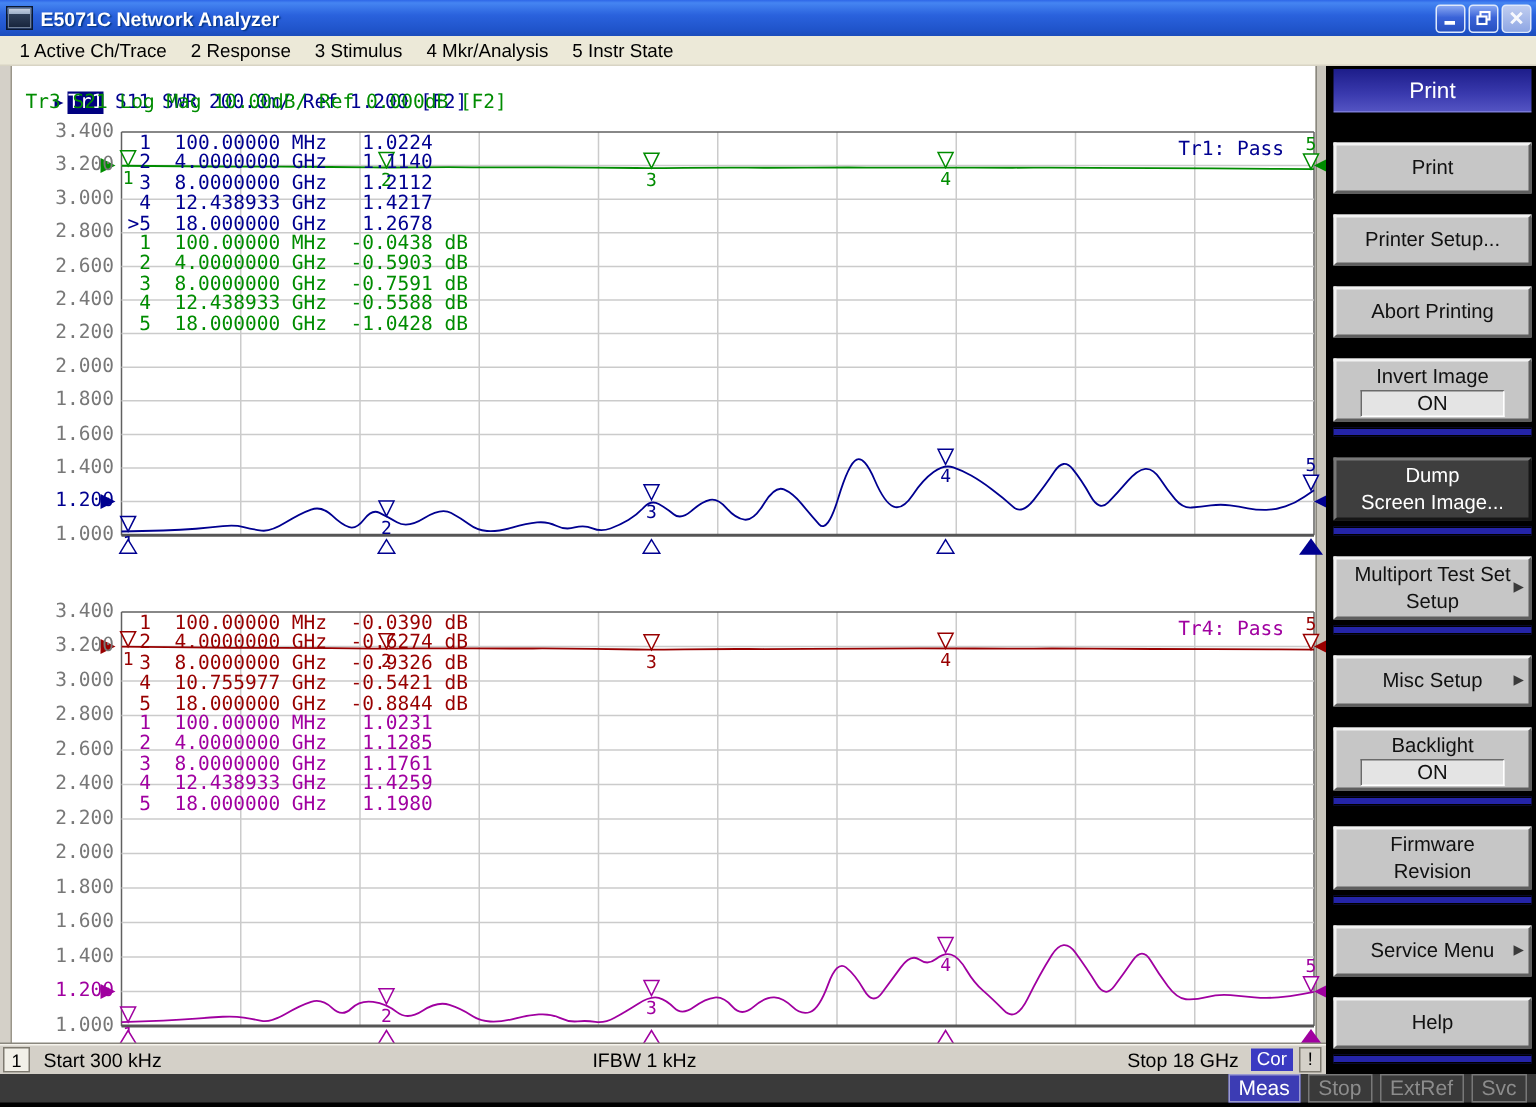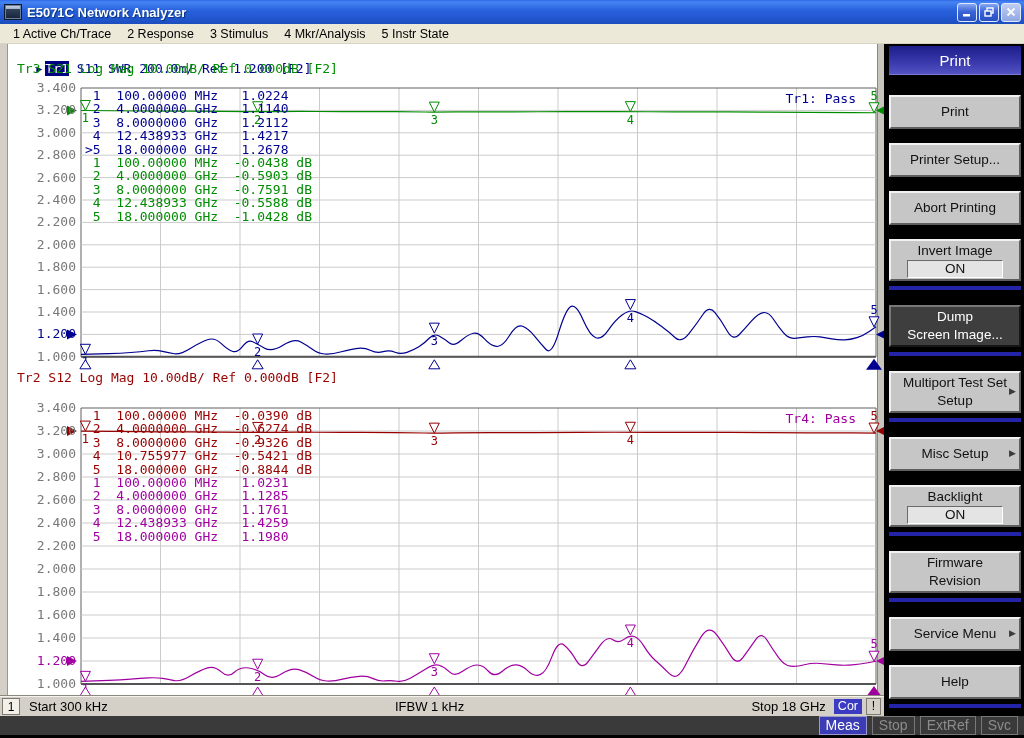--- a/index.html
+++ b/index.html
@@ -172,21 +172,20 @@
       <path d="M434.32597209953497,275.79999999999995 L428.82597209953497,284.79999999999995 L439.82597209953497,284.79999999999995 Z" fill="#fff" stroke="#000090" stroke-width="1"></path>
       <path d="M630.3821138685645,275.79999999999995 L624.8821138685645,284.79999999999995 L635.8821138685645,284.79999999999995 Z" fill="#fff" stroke="#000090" stroke-width="1"></path>
       <path d="M874,274.79999999999995 L866,285.79999999999995 L882,285.79999999999995 Z" fill="#000090"></path>
       <polygon points="67,21.4 67,31.4 77,26.4" fill="#008C00"></polygon>
       <polygon points="886,21.4 886,31.4 876,26.4" fill="#008C00"></polygon>
       <polygon points="67,245.39999999999998 67,255.39999999999998 77,250.39999999999998" fill="#000090"></polygon>
       <polygon points="886,245.39999999999998 886,255.39999999999998 876,250.39999999999998" fill="#000090"></polygon>
       <text x="856" y="19" text-anchor="end" fill="#000090" font-size="13" font-family="DejaVu Sans Mono, monospace">Tr1: Pass</text>
     </svg>
 
-  <div class="hdr c-tr2" style="left:17px;top:327px;">Tr2 S12 Log Mag 10.00dB/ Ref 0.000dB [F2]</div>
 
   <svg id="g2svg" class="plot" style="top:360px;" width="892" height="294">
       <line x1="81" y1="4" x2="81" y2="280" stroke="#606060" stroke-width="1"></line>
       <line x1="160.5" y1="4" x2="160.5" y2="280" stroke="#cbcbcb" stroke-width="1"></line>
       <line x1="240" y1="4" x2="240" y2="280" stroke="#cbcbcb" stroke-width="1"></line>
       <line x1="319.5" y1="4" x2="319.5" y2="280" stroke="#cbcbcb" stroke-width="1"></line>
       <line x1="399" y1="4" x2="399" y2="280" stroke="#cbcbcb" stroke-width="1"></line>
       <line x1="478.5" y1="4" x2="478.5" y2="280" stroke="#cbcbcb" stroke-width="1"></line>
       <line x1="558" y1="4" x2="558" y2="280" stroke="#cbcbcb" stroke-width="1"></line>
       <line x1="637.5" y1="4" x2="637.5" y2="280" stroke="#cbcbcb" stroke-width="1"></line>

